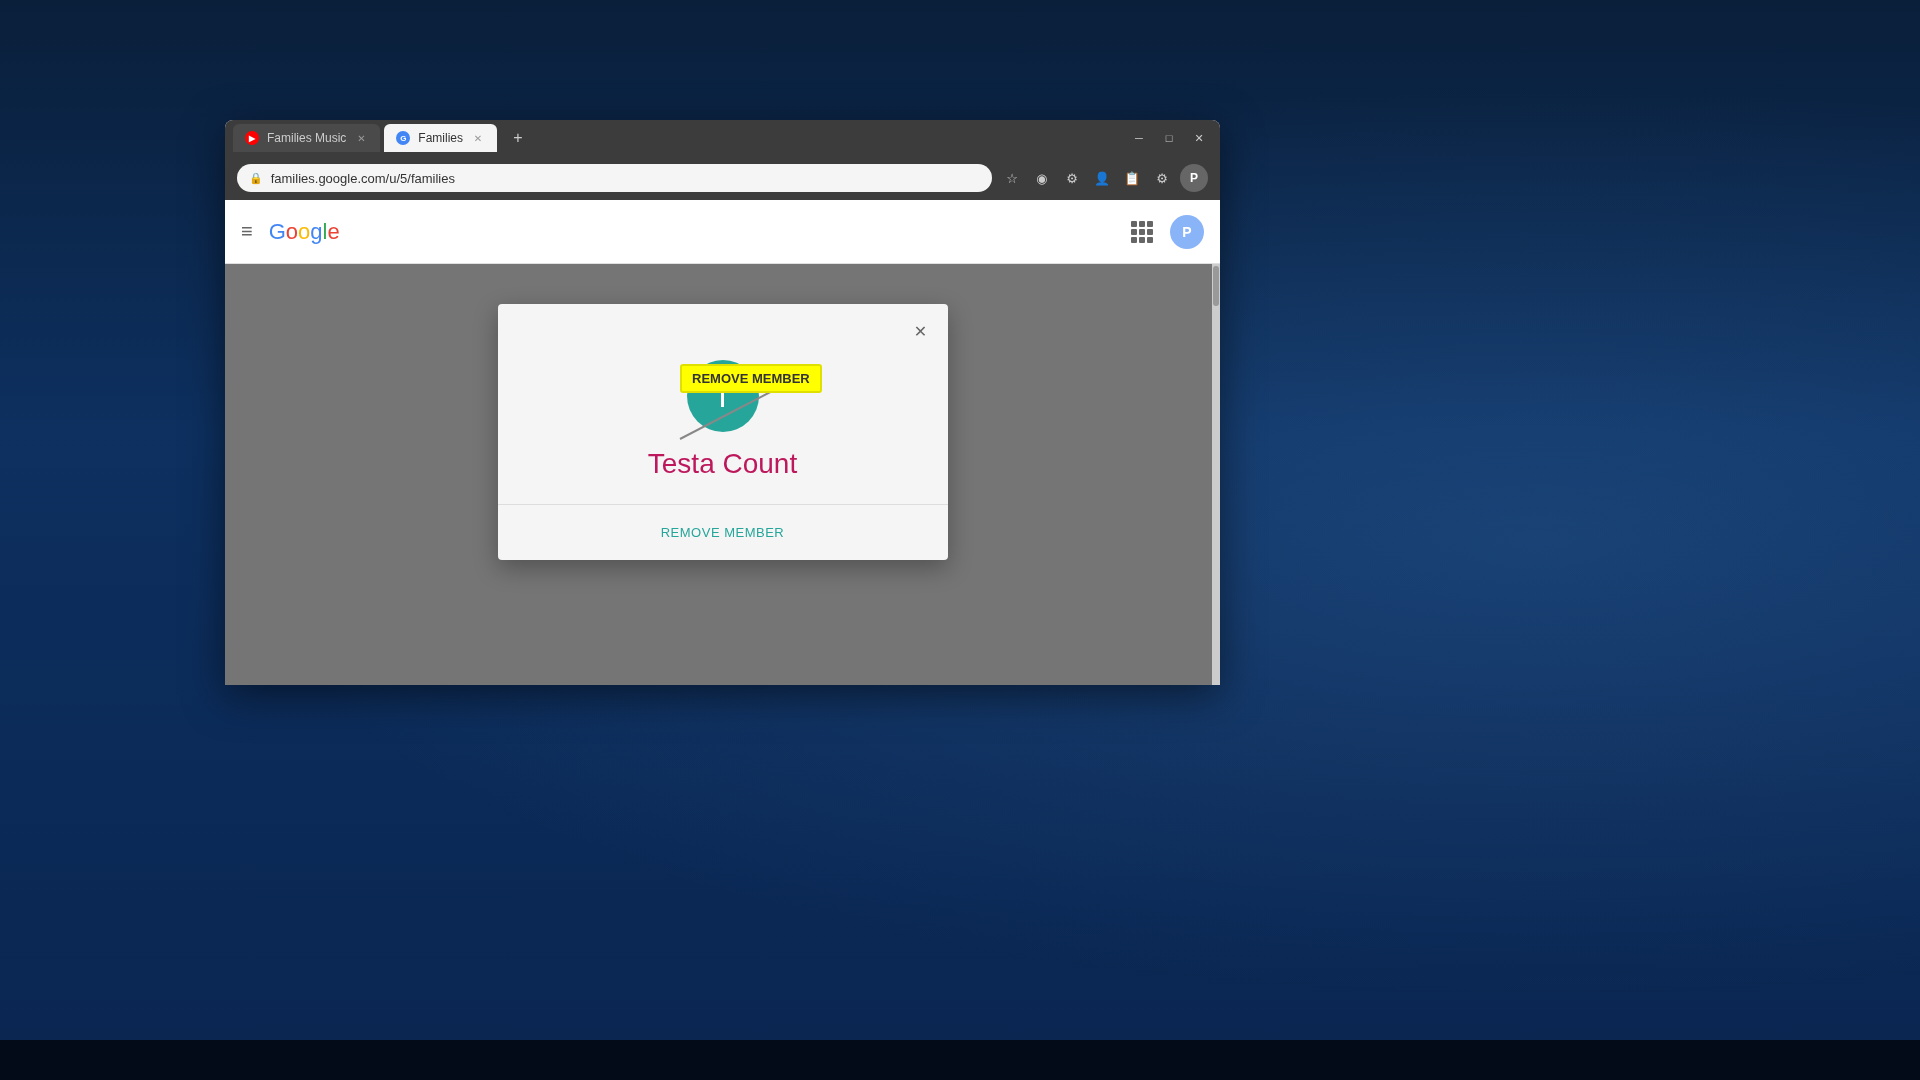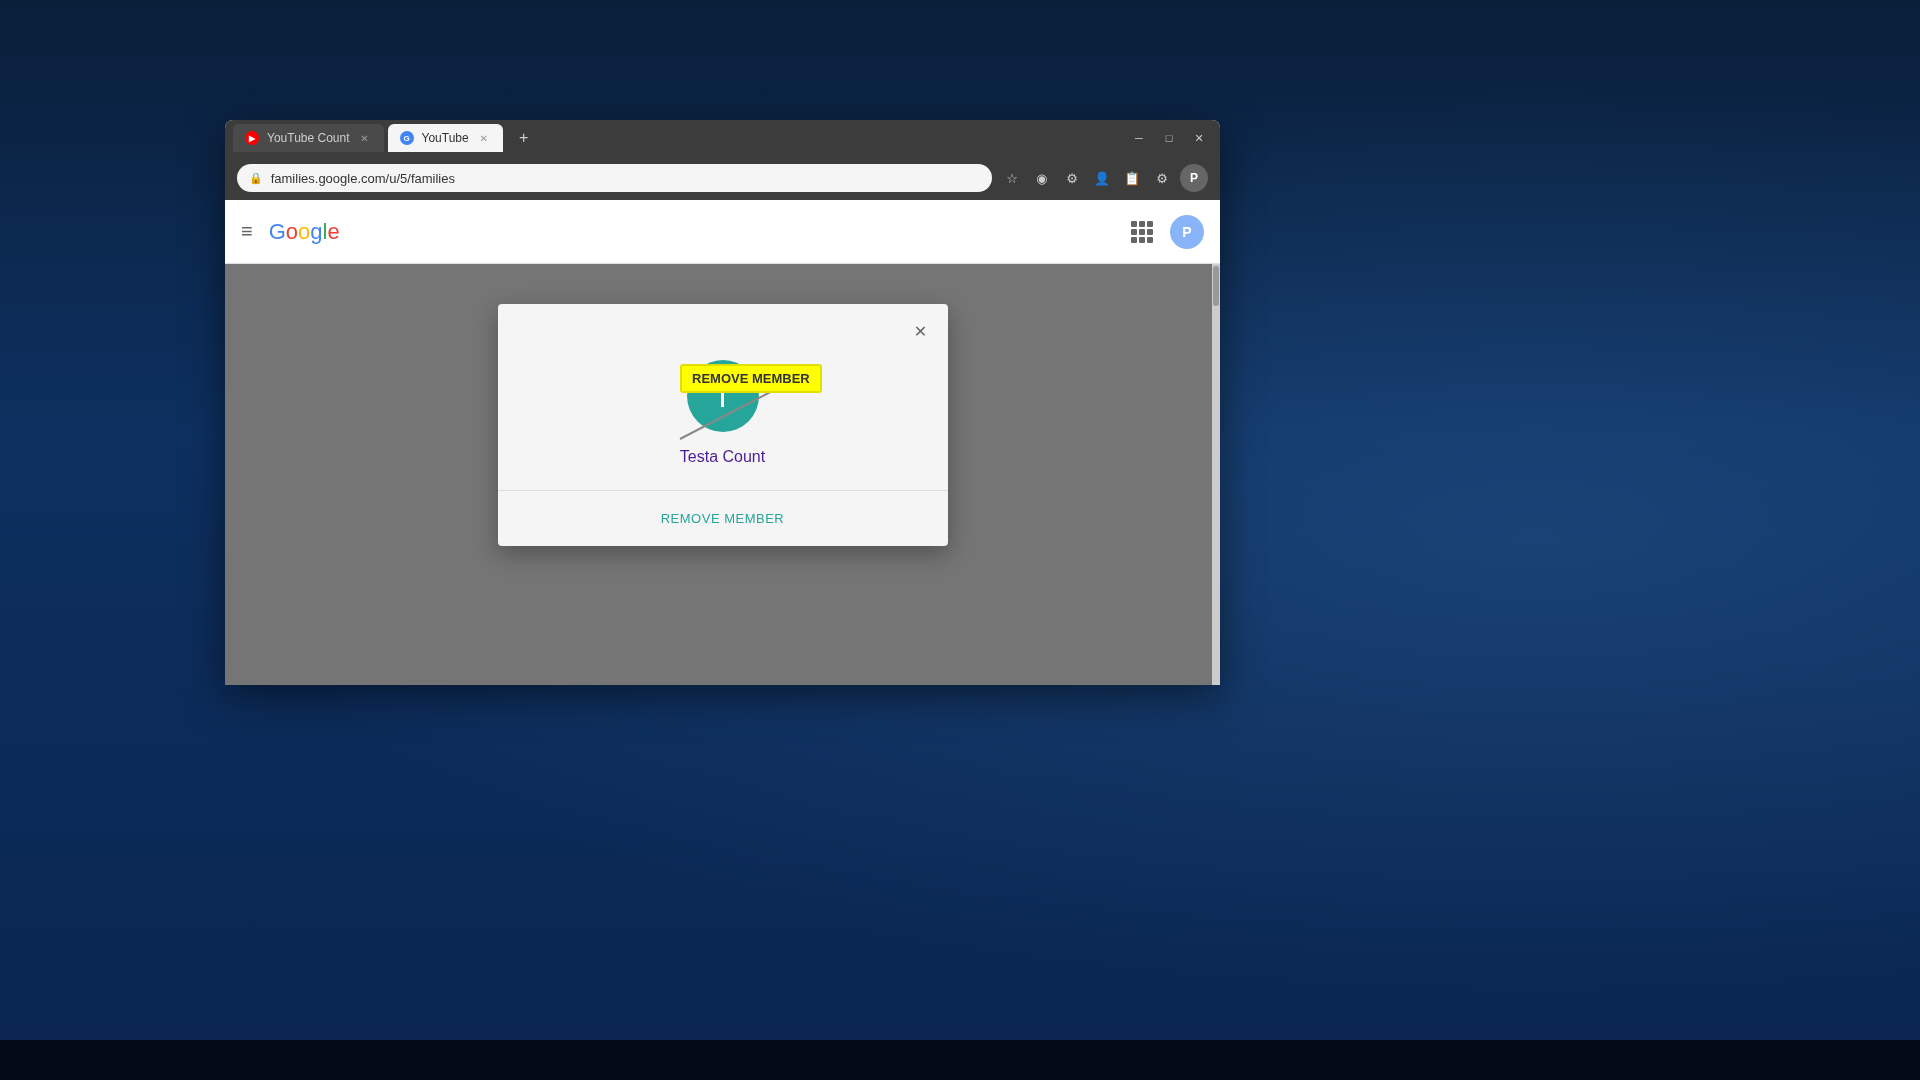--- a/index.html
+++ b/index.html
@@ -355,22 +355,22 @@
       display: flex;
       align-items: center;
       justify-content: center;
       color: white;
       font-size: 32px;
       font-weight: 400;
       margin-bottom: 16px;
     }
 
     .member-name {
-      font-size: 16px;
-      color: #4c1d95;
+      font-size: 28px;
+      color: #be185d;
       font-weight: 400;
       margin-bottom: 24px;
     }
 
     .dialog-divider {
       height: 1px;
       background: #ddd;
       margin: 0 0 0 0;
       width: 100%;
     }
@@ -410,27 +410,27 @@
 <body>
 
 <div class="desktop-bg"></div>
 
 <div class="browser-window">
 
   <div class="title-bar">
 
     <div class="tab inactive">
       <div class="tab-favicon youtube">▶</div>
-      <span>YouTube Count</span>
+      <span>Families Music</span>
       <div class="tab-close">✕</div>
     </div>
 
     <div class="tab active">
       <div class="tab-favicon google">G</div>
-      <span>YouTube</span>
+      <span>Families</span>
       <div class="tab-close">✕</div>
     </div>
 
     <div class="tab-add">+</div>
 
     <div class="window-controls">
       <div class="win-btn">─</div>
       <div class="win-btn">□</div>
       <div class="win-btn close">✕</div>
     </div>

